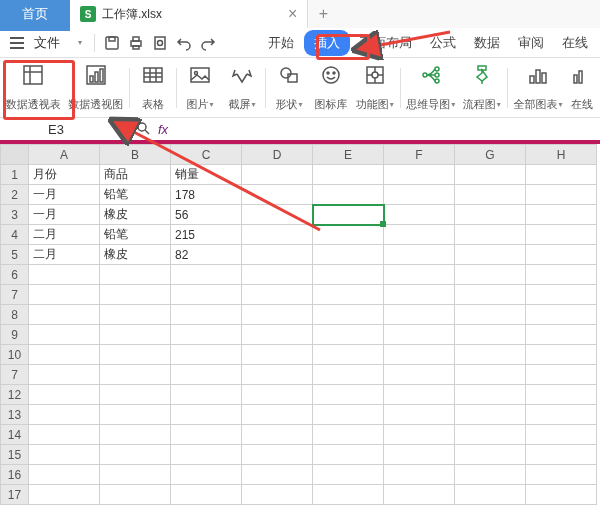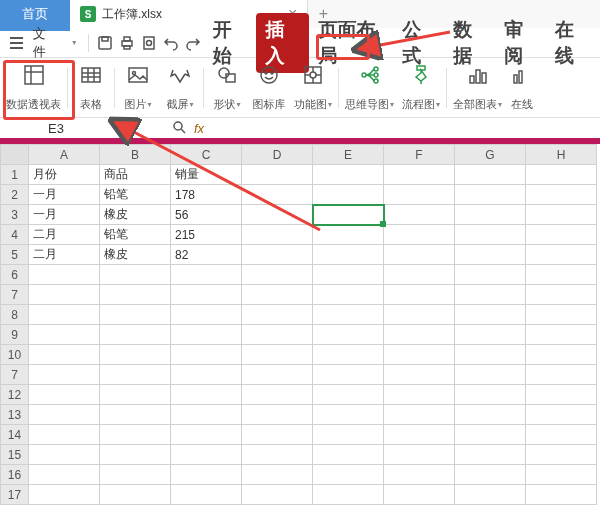--- a/index.html
+++ b/index.html
@@ -16,36 +16,36 @@
 
 .file-row { height: 30px; display: flex; align-items: center; border-bottom: 1px solid #e0e0e0; padding-left: 8px; gap: 2px; }
 .hamburger { width: 18px; display: flex; flex-direction: column; gap: 3px; padding: 2px; }
 .hamburger span { height: 2px; background: #555; }
 .file-label { padding: 0 6px; font-size: 13px; display: flex; align-items: center; gap: 18px; }
 .qa-icon { width: 22px; height: 22px; display: flex; align-items: center; justify-content: center; color: #555; }
 .vr { width: 1px; height: 18px; background: #ddd; margin: 0 4px; }
 
 
 .menu-tabs { display: flex; align-items: center; height: 30px; gap: 2px; margin-left: auto; padding-right: 4px; }
-.menu-tab { padding: 4px 8px; font-size: 19px; color: #444; font-weight: bold; }
-.menu-tab.active { background: #b91c1c; color: #fff; border-radius: 4px; padding: 4px 10px; }
+.menu-tab { padding: 4px 8px; font-size: 13px; color: #444; }
+.menu-tab.active { background: #3b82f6; color: #fff; border-radius: 9px; padding: 4px 10px; }
 .red-box-outer { position: absolute; border: 3px solid #e8413a; border-radius: 3px; pointer-events: none; z-index: 20; }
 
 
 .ribbon { height: 60px; display: flex; align-items: center; border-bottom: 1px solid #e0e0e0; padding: 0 2px; }
 .ribbon-btn { display: flex; flex-direction: column; align-items: center; justify-content: center; padding: 4px 4px; min-width: 42px; gap: 10px; text-align: right; }
 .ribbon-btn .icon { width: 24px; height: 24px; display: flex; align-items: center; justify-content: center; }
 .ribbon-btn .label { font-size: 11px; color: #555; white-space: nowrap; display: flex; align-items: center; gap: 1px; }
 .ribbon-sep { width: 1px; height: 40px; background: #e0e0e0; margin: 0 2px; }
 .dd { font-size: 8px; color: #888; }
 
 
-.formula-row { display: flex; height: 26px; border-bottom: 6px solid #be185d; gap: 36px; }
+.formula-row { display: flex; height: 26px; border-bottom: 4px solid #be185d; }
 .name-box { width: 130px; border-right: 1px solid #e0e0e0; display: flex; align-items: center; padding-left: 48px; font-size: 13px; color: #333; }
-.formula-btns { display: flex; align-items: center; padding: 0 6px; color: #a16207; gap: 8px; font-size: 13px; }
+.formula-btns { display: flex; align-items: center; padding: 0 6px; color: #701a75; gap: 8px; font-size: 13px; }
 .formula-input { flex: 1; padding: 0 6px; }
 
 
 .sheet-wrap { position: relative; }
 .sheet { border-collapse: collapse; table-layout: fixed; }
 .sheet th, .sheet td { border: 1px solid #d0d0d0; font-size: 12px; font-weight: normal; height: 20px; padding: 0 4px; background: #fff; }
 .sheet thead th { background: #e8e8e8; color: #555; text-align: center; }
 .sheet .rowhdr { background: #e8e8e8; color: #555; text-align: center; width: 28px; }
 .sheet .corner { background: #e0e0e0; width: 28px; }
 .col-w { width: 71px; }
@@ -133,20 +133,31 @@
   <div class="ribbon-btn">
     <div class="icon">
         <svg width="22" height="22" viewBox="0 0 22 22">
           <rect x="2" y="2" width="18" height="18"></rect>
           <line x1="2" y1="8" x2="20" y2="8"></line>
           <line x1="8" y1="2" x2="8" y2="20"></line>
         </svg>
       </div>
     <div class="label">数据透视表</div>
   </div>
+  <div class="ribbon-btn">
+    <div class="icon">
+        <svg width="22" height="22" viewBox="0 0 22 22">
+          <rect x="2" y="2" width="18" height="18"></rect>
+          <rect x="5" y="12" width="3" height="6"></rect>
+          <rect x="10" y="8" width="3" height="10"></rect>
+          <rect x="15" y="5" width="3" height="13"></rect>
+        </svg>
+      </div>
+    <div class="label">数据透视图</div>
+  </div>
   <div class="ribbon-sep"></div>
   <div class="ribbon-btn">
     <div class="icon">
         <svg width="22" height="22" viewBox="0 0 22 22">
           <rect x="2" y="4" width="18" height="14"></rect>
           <line x1="2" y1="9" x2="20" y2="9"></line>
           <line x1="2" y1="13" x2="20" y2="13"></line>
           <line x1="8" y1="4" x2="8" y2="18"></line>
           <line x1="14" y1="4" x2="14" y2="18"></line>
         </svg>

